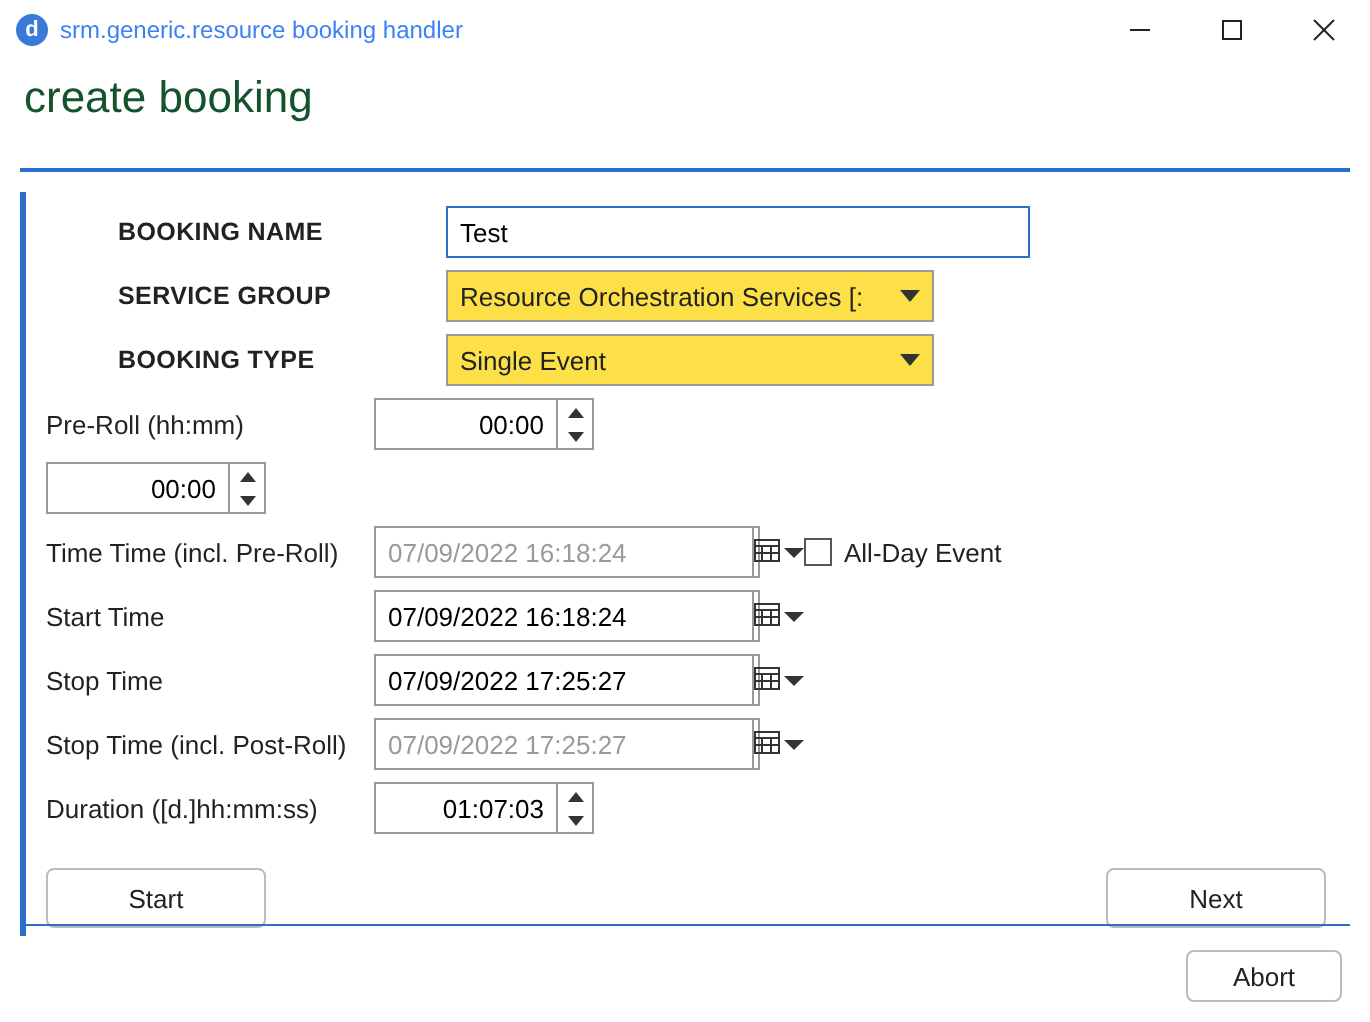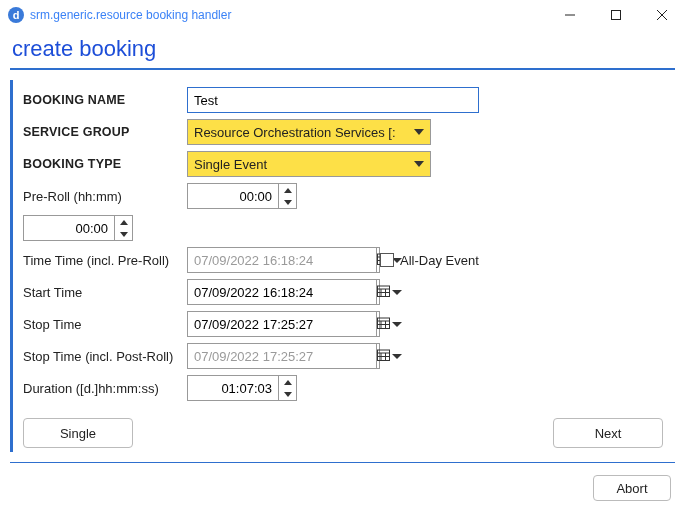--- a/index.html
+++ b/index.html
@@ -5,44 +5,44 @@
   * { box-sizing: border-box; }
   html, body { margin:0; padding:0; font-family: "Segoe UI", Arial, sans-serif; font-size:13px; color:#222; background:#fff; }
   .window { width:685px; height:511px; position:relative; background:#fff; }
   .titlebar { height:30px; display:flex; align-items:center; padding:0 0 0 8px; }
   .app-icon { width:16px; height:16px; border-radius:50%; background:#3a7ad9; color:#fff; font-size:11px; font-weight:bold; display:flex; align-items:center; justify-content:center; margin-right:6px; }
   .title-text { font-size:12px; color:#3b82f6; flex:1; }
   .win-controls { display:flex; }
   .win-btn { width:46px; height:30px; display:flex; align-items:center; justify-content:center; font-size:12px; }
   .win-btn svg { pointer-events:none; }
   .content { padding:6px 10px 0 10px; }
-  h1.page-title { font-size:22px; font-weight:300; color:#1d4ed8; margin:0 0 6px 2px; }
+  h1.page-title { font-size:22px; font-weight:300; color:#14532d; margin:0 0 22px 2px; }
   .hr-top { height:2px; background:#2e6fce; margin:0 0 10px 0; }
   .form-area { border-left:3px solid #2e6fce; padding:4px 0 4px 10px; }
   .row { display:flex; align-items:center; height:32px; }
   .label { width:164px; font-size:13px; color:#222; }
-  .label.bold { font-weight:700; text-transform:uppercase; letter-spacing:0.2px; font-size:12.5px; }
+  .label.bold { font-weight:700; text-transform:uppercase; letter-spacing:0.2px; font-size:12.5px;margin-left:36px; }
   .field { display:flex; align-items:center; }
   .text-input { width:292px; height:26px; border:1.5px solid #2e6fce; padding:2px 6px; font-size:13px; outline:none; }
   .select { width:244px; height:26px; border:1px solid #999; padding:2px 6px; font-size:13px; position:relative; display:flex; align-items:center; justify-content:space-between; background:#fde047; }
   .caret { width:0; height:0; border-left:5px solid transparent; border-right:5px solid transparent; border-top:6px solid #333; }
   .spinner { display:flex; height:26px; border:1px solid #999; background:#fff; }
   .spinner input { border:none; width:90px; text-align:right; padding:2px 6px; font-size:13px; outline:none; height:100%; }
   .spinner .spin-btns { width:18px; border-left:1px solid #999; display:flex; flex-direction:column; }
   .spin-btns div { flex:1; display:flex; align-items:center; justify-content:center; }
   .spin-btns .tri-up { width:0;height:0;border-left:4px solid transparent;border-right:4px solid transparent;border-bottom:5px solid #333; }
   .spin-btns .tri-dn { width:0;height:0;border-left:4px solid transparent;border-right:4px solid transparent;border-top:5px solid #333; }
   .dt-picker { display:flex; width:193px; height:26px; border:1px solid #999; background:#fff; }
   .dt-picker input { border:none; flex:1; padding:2px 6px; font-size:13px; outline:none; background:transparent; }
   .dt-picker.disabled input { color:#9a9a9a; }
   .dt-picker .dt-btn { width:34px; border-left:1px solid #999; display:flex; align-items:center; justify-content:center; gap:2px; }
   .cal-icon { display:inline-block; }
   .cal-icon svg { width:13px; height:13px; }
   .dt-btn .caret { border-top:5px solid #333; }
-  .checkbox-wrap { display:flex; align-items:center; gap:6px; }
+  .checkbox-wrap { display:flex; align-items:center; gap:6px; margin-left:22px; }
   .chk { width:14px; height:14px; border:1px solid #555; background:#fff; }
   .button-row { display:flex; justify-content:space-between; padding:14px 12px 0 0; }
   .btn { min-width:110px; height:30px; border:1px solid #bbb; border-radius:4px; background:#fff; font-size:13px; display:flex; align-items:center; justify-content:center; }
   .footer-hr { position:absolute; left:10px; right:10px; bottom:48px; height:1px; background:#2e6fce; }
   .footer { position:absolute; right:14px; bottom:10px; }
   .footer .btn { min-width:78px; height:26px; }
 </style>
 </head>
 <body>
 
@@ -228,21 +228,21 @@
                 </div>
               <div>
                   <span class="tri-dn"></span>
                 </div>
             </div>
           </div>
         </div>
       </div>
 
       <div class="button-row">
-        <div class="btn">Single</div>
+        <div class="btn">Start</div>
         <div class="btn">Next</div>
       </div>
 
     </div>
   </div>
 
   <div class="footer-hr"></div>
   <div class="footer">
     <div class="btn">Abort</div>
   </div>

